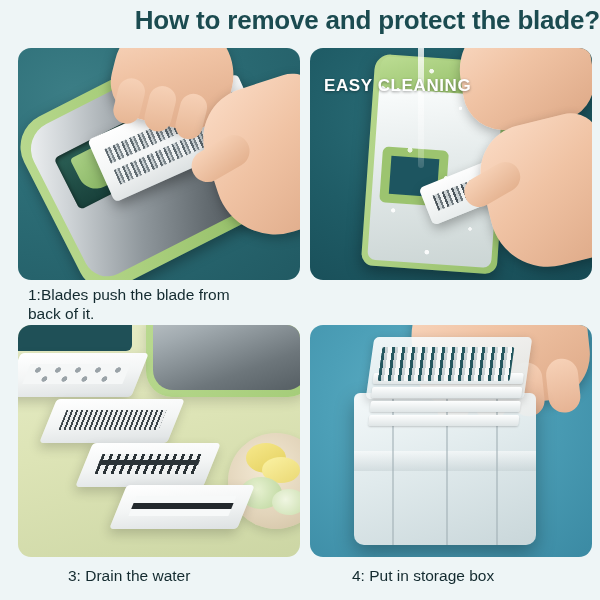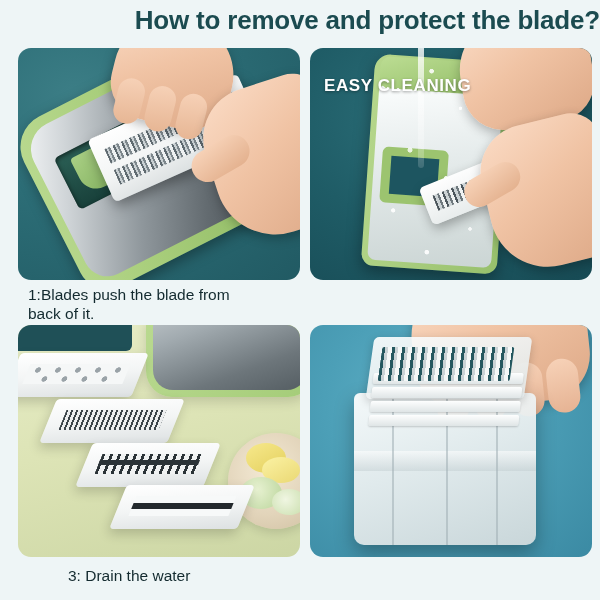--- a/index.html
+++ b/index.html
@@ -518,14 +518,15 @@
     <div class="lid"></div>
     <div class="inserts">
       <div class="slab" style="top:14px;"></div>
       <div class="slab" style="top:28px;"></div>
       <div class="slab" style="top:42px;"></div>
       <div class="slab" style="top:56px;"></div>
     </div>
     <div class="blades"></div>
   </div>
 
+  <div class="caption c4">4: Put in storage box</div>
 
 </div>
 
 </body></html>

